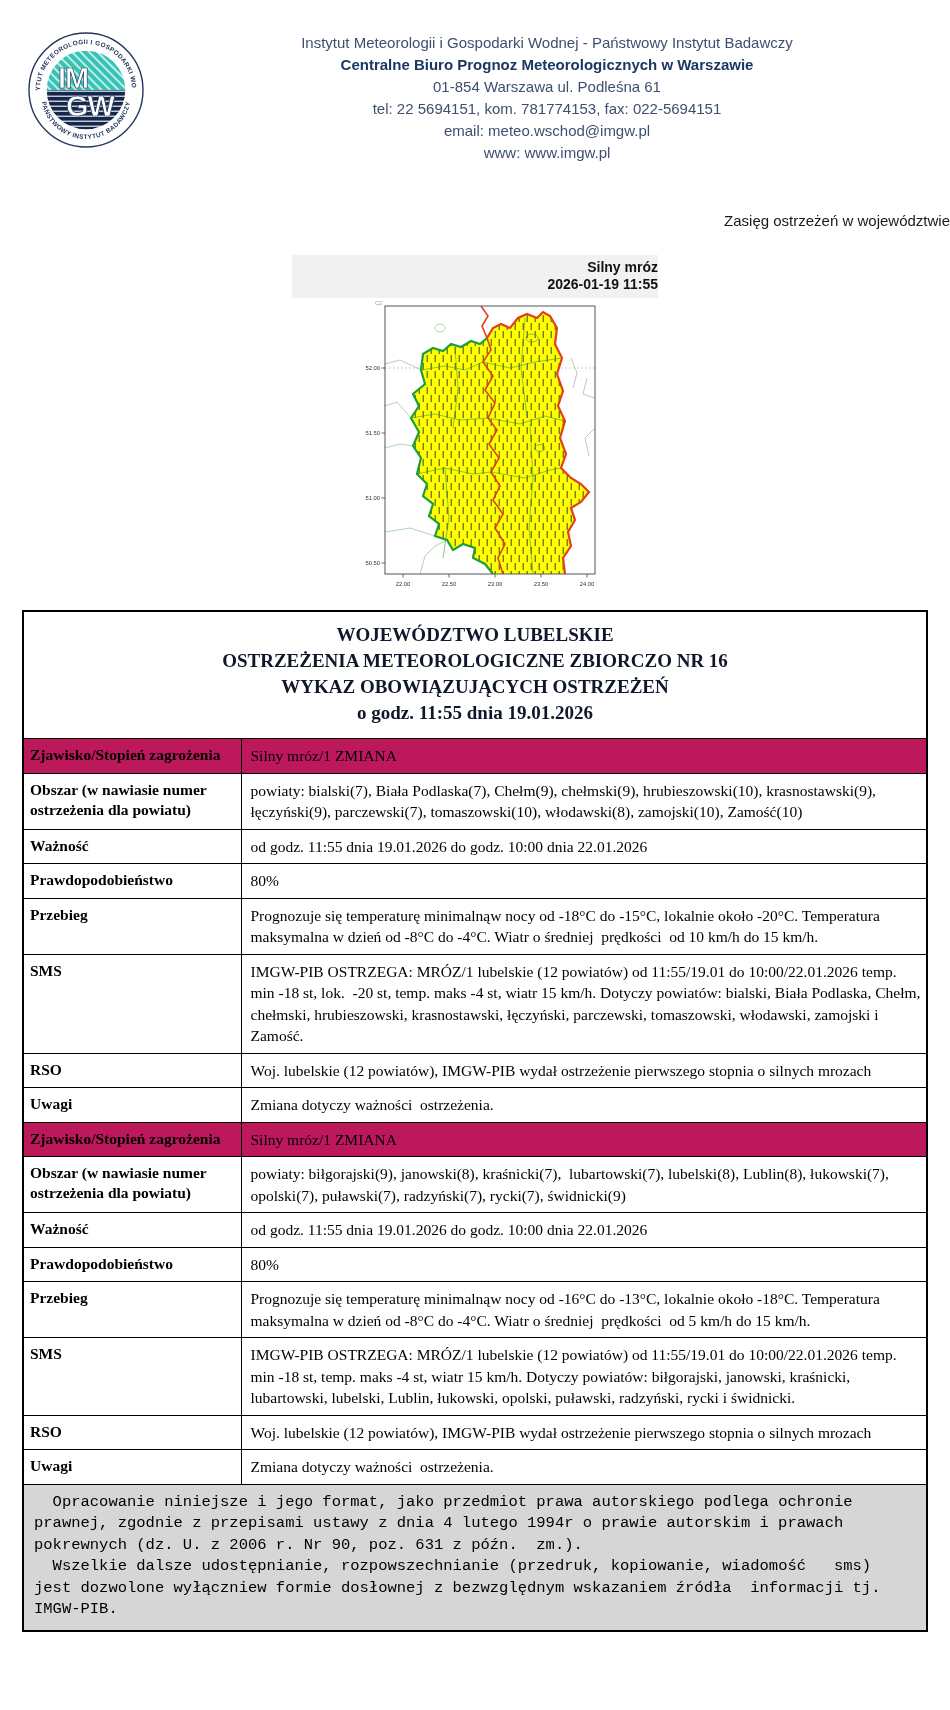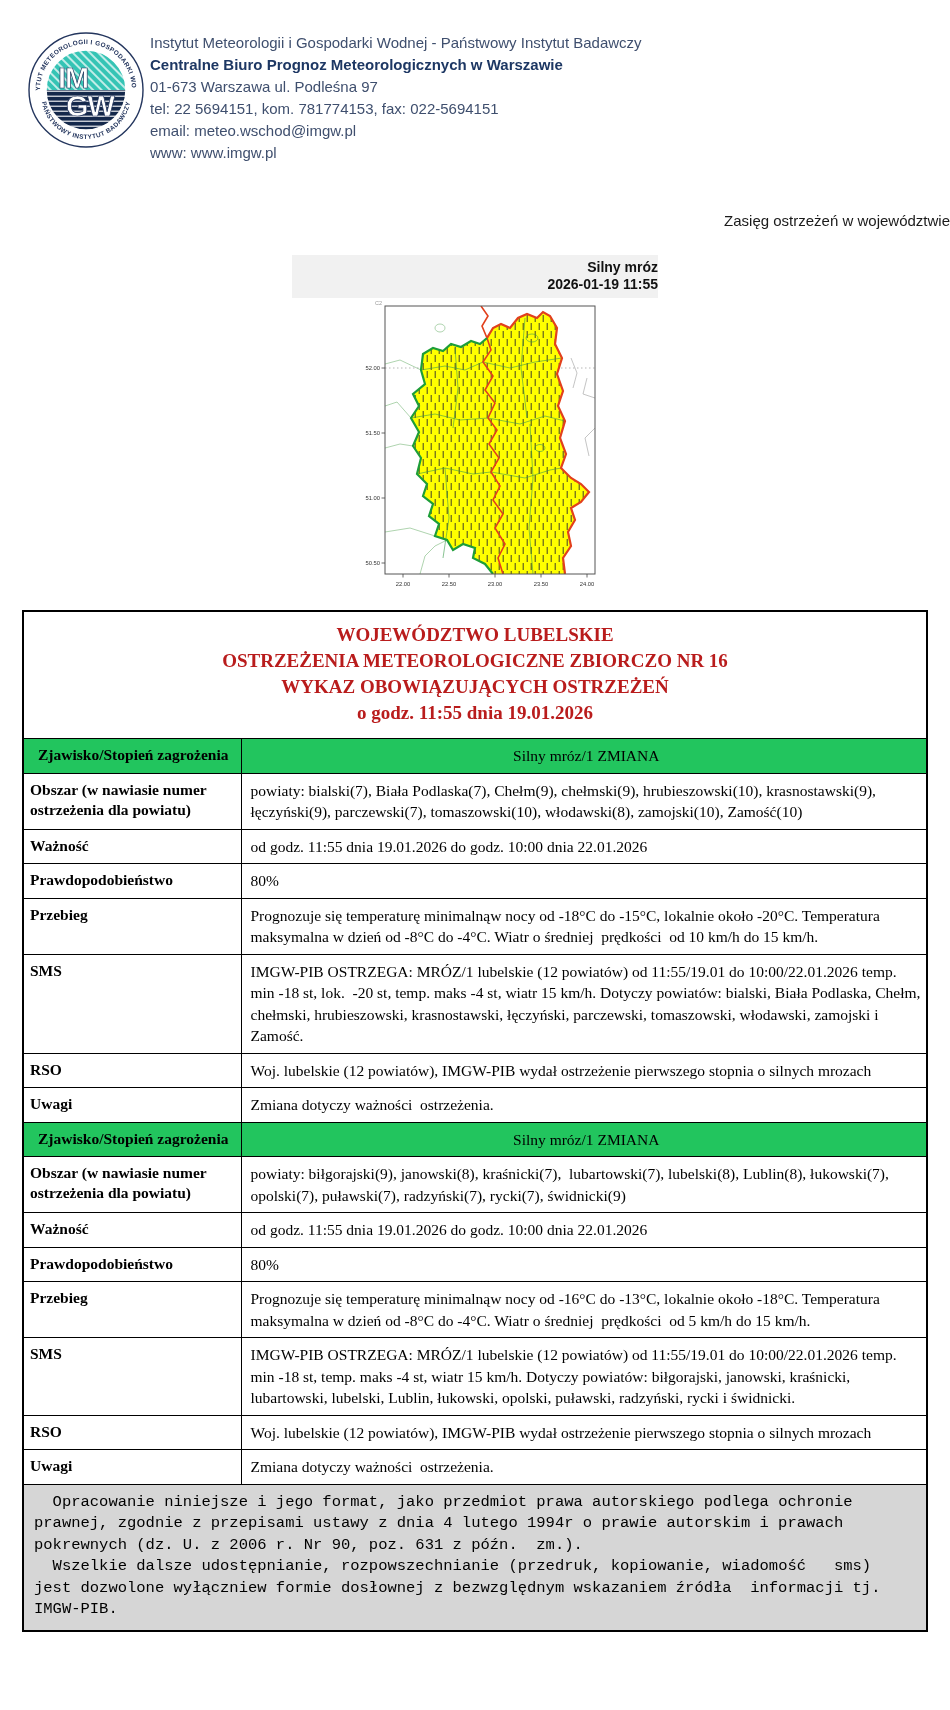--- a/index.html
+++ b/index.html
@@ -2,42 +2,42 @@
 <html><head>
 <meta charset="utf-8">
 <style>
   html,body{margin:0;padding:0;background:#ffffff;}
   body{width:950px;height:1710px;overflow:hidden;font-family:"Liberation Sans",sans-serif;color:#000;}
   .page{width:950px;position:relative;}
 
   
   .header{display:flex;align-items:flex-start;padding:30px 6px 0 26px;}
   .logo-box{width:124px;flex:0 0 auto;}
-  .contact{flex:1 1 auto;text-align:left;font-size:15px;line-height:22px;color:#3f4f6e;padding-top:2px;}
+  .contact{flex:1 1 auto;text-align:center;font-size:15px;line-height:22px;color:#3f4f6e;padding-top:2px;}
   .contact .org1{color:#3f4f6e;}
   .contact .org2{font-weight:bold;color:#1d3763;}
 
   
   .doc-title{text-align:right;margin-top:48px;font-size:15px;color:#1a1a1a;}
 
   
   .map-wrap{width:366px;margin:26px auto 0;}
   .map-head{background:#f1f1f1;text-align:right;font-size:14px;font-weight:bold;line-height:17px;padding:4px 0 5px;color:#111;}
   .map-svg{display:block;margin:0 auto;}
 
   
   table.warn{width:906px;margin:10px auto 0;border-collapse:collapse;table-layout:fixed;
              font-family:"Liberation Serif",serif;font-size:15.5px;}
   table.warn td{border:1px solid #000;vertical-align:top;}
   table.warn{border:2px solid #000;}
   td.title-cell{text-align:center;padding:10px 6px 12px;}
-  .title-line{color:#b91c1c;font-weight:bold;font-size:19px;line-height:26px;}
+  .title-line{color:#0f172a;font-weight:bold;font-size:19px;line-height:26px;}
   td.lbl{width:218px;font-weight:bold;padding:6px 4px 6px 6px;line-height:20px;}
   td.val{padding:6px 4px 6px 9px;line-height:21.5px;white-space:pre-wrap;}
-  tr.hl td{background:#22c55e;text-align:center;}
+  tr.hl td{background:#be185d;}
   td.footer-cell{background:#d6d6d6;padding:7px 10px 9px;line-height:21.5px;font-family:Liberation Mono, monospace;}
   td.footer-cell p{margin:0;white-space:pre-wrap;}
 </style>
 </head>
 <body>
 
 <div class="page">
 
   <div class="header">
     <div class="logo-box">
@@ -64,21 +64,21 @@
         <text font-size="6.4" fill="#24365e" font-weight="bold" letter-spacing="0.4" font-family="Liberation Sans, sans-serif">
           <textPath href="#ringbottom" startOffset="50%" text-anchor="middle">PAŃSTWOWY INSTYTUT BADAWCZY</textPath>
         </text>
         <text x="47" y="58" text-anchor="middle" font-size="29" font-weight="bold" fill="#ffffff" stroke="#24365e" stroke-width="0.7" letter-spacing="-1" font-family="Liberation Sans, sans-serif">IM</text>
         <text x="64" y="86" text-anchor="middle" font-size="29" font-weight="bold" fill="#ffffff" stroke="#24365e" stroke-width="0.7" letter-spacing="-1" font-family="Liberation Sans, sans-serif">GW</text>
       </svg>
     </div>
     <div class="contact">
       <div class="org1">Instytut Meteorologii i Gospodarki Wodnej - Państwowy Instytut Badawczy</div>
       <div class="org2">Centralne Biuro Prognoz Meteorologicznych w Warszawie</div>
-      <div>01-673 Warszawa ul. Podleśna  97</div>
+      <div>01-854 Warszawa ul. Podleśna  61</div>
       <div>tel: 22 5694151, kom. 781774153, fax: 022-5694151</div>
       <div>email: meteo.wschod@imgw.pl</div>
       <div>www: www.imgw.pl</div>
     </div>
   </div>
 
   <div class="doc-title">Zasięg ostrzeżeń w województwie</div>
 
   <div class="map-wrap">
     <div class="map-head">

